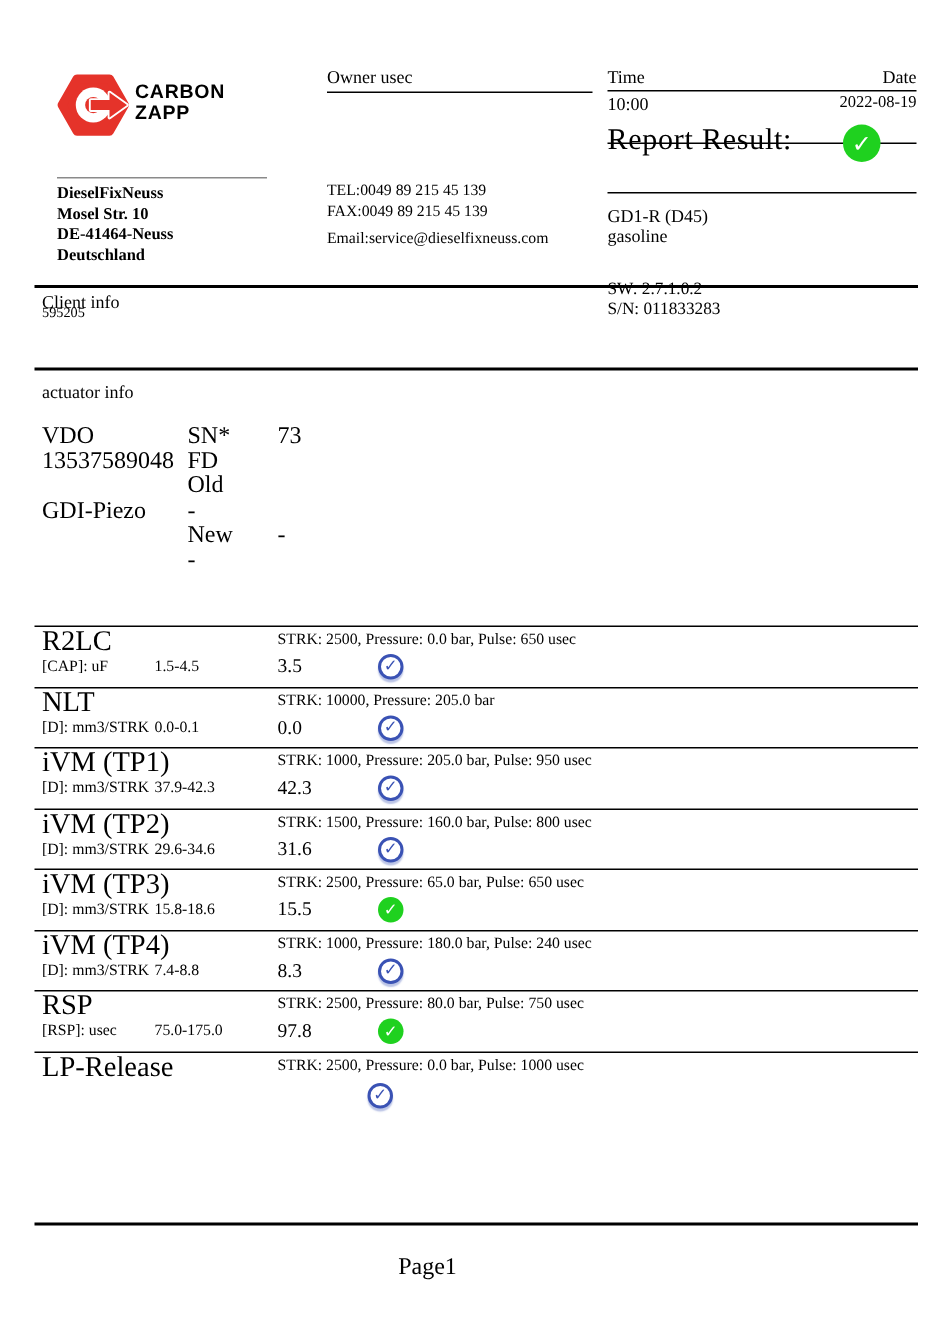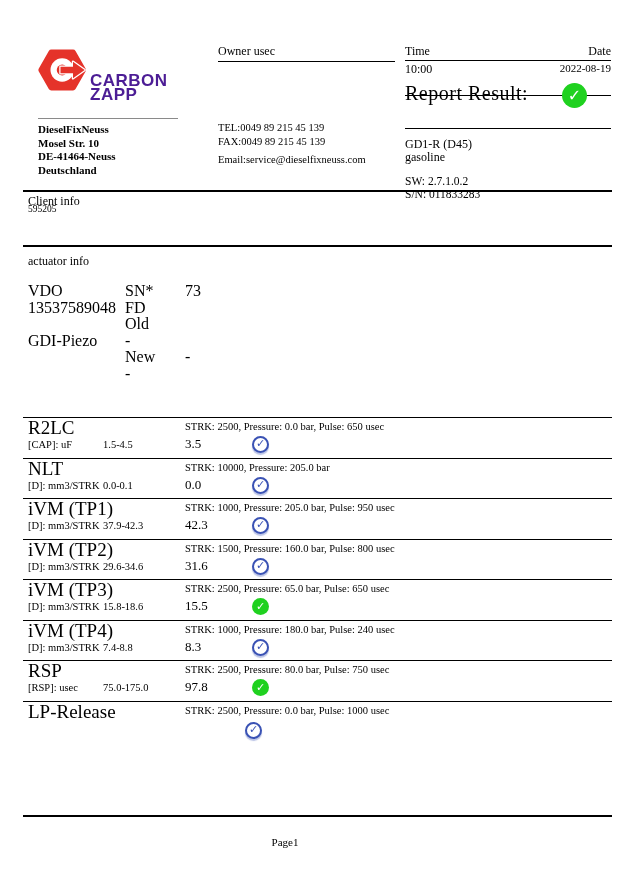--- a/index.html
+++ b/index.html
@@ -9,21 +9,21 @@
     font-family:"Liberation Serif", "DejaVu Serif", serif; color:#000;
     overflow:hidden;
   }
   .abs { position:absolute; }
 
   
   .logo-wrap { left:38px; top:46px; }
   .logo-text {
     position:absolute; left:52px; top:8px;
     font-family:"Liberation Sans", sans-serif; font-weight:bold;
-    font-size:17px; line-height:14px; color:#4c1d95; letter-spacing:0.5px;margin-top:20px;
+    font-size:13px; line-height:14px; color:#000000; letter-spacing:0.5px;
   }
 
   
   .owner-info { left:218px; top:44px; width:177px; border-bottom:1px solid #000; padding-bottom:2px; font-size:12px; }
   .timedate { left:405px; top:44px; width:206px; font-size:12px; }
   .td-row { display:flex; justify-content:space-between; border-bottom:1px solid #000; padding-bottom:1px; }
   .td-row2 { display:flex; justify-content:space-between; border-bottom:1px solid #000; padding-top:1px; padding-bottom:18px; }
   .date-val { font-size:11px; }
   .report-result { left:405px; top:82px; font-size:20px; letter-spacing:0.5px; }
 
@@ -37,21 +37,21 @@
   .check.big { width:25px; height:25px; background:#1fd11f; color:#fff; font-size:16px; line-height:25px; }
   .report-check { left:562px; top:83px; }
 
   
   .address { left:38px; top:118px; width:140px; border-top:1px solid #8a8a8a; padding-top:4px;
     font-size:11px; font-weight:bold; line-height:13.5px; }
   .contact { left:218px; top:121px; font-size:10.5px; line-height:14px; }
   .contact .email { margin-top:4px; }
   .machine { left:405px; top:128px; width:206px; border-top:1.5px solid #000; padding-top:9px;
     font-size:12px; line-height:13px; }
-  .machine .swsn { margin-top:11px; font-size:11.5px; line-height:12.5px; }
+  .machine .swsn { margin-top:23px; font-size:11.5px; line-height:12.5px; }
 
   
   .rule { left:23px; width:589px; border-top:2px solid #000; height:0; }
   .rule-1 { top:190px; } .rule-2 { top:245px; } .rule-footer { top:815px; }
 
   .client-label { left:28px; top:194px; font-size:12px; }
   .client-value { left:28px; top:204px; font-size:9.5px; }
   .actuator-label { left:28px; top:254px; font-size:12px; }
   .actuator-grid { left:28px; top:283px; display:grid; grid-template-columns:97px 60px 80px;
     font-size:16px; line-height:16.5px; }
@@ -61,21 +61,21 @@
   .trow { position:relative; height:40.5px; border-top:1.5px solid #000; }
   .trow:last-child { height:50px; }
   .t-title { position:absolute; left:5px; top:-1px; font-size:19px; }
   .t-params { position:absolute; left:162px; top:3px; font-size:10.5px; }
   .t-label { position:absolute; left:5px; top:21px; font-size:10.5px; }
   .t-range { position:absolute; left:80px; top:21px; font-size:10.5px; }
   .t-value { position:absolute; left:162px; top:18px; font-size:13px; }
   .t-check { position:absolute; left:229px; top:18px; }
   .trow-lp .t-check { left:222px; top:20px; }
 
-  .page-num { left:0; top:836px; width:570px; text-align:center; font-size:11px; }
+  .page-num { left:0; top:836px; width:570px; text-align:center; font-size:16px; }
 </style>
 </head>
 <body>
 
 <div class="page">
 
   <div class="abs logo-wrap">
     <svg width="50" height="48" viewBox="0 0 60 56">
       <polygon points="4,28 16,7 42,7 54,28 42,49 16,49" fill="#e5332a" stroke="#e5332a" stroke-width="7" stroke-linejoin="round"></polygon>
       <circle cx="29" cy="28" r="14" fill="#fff"></circle>

